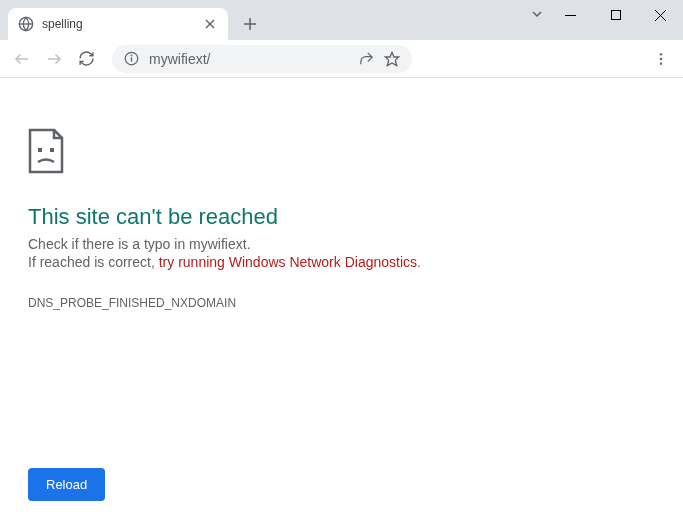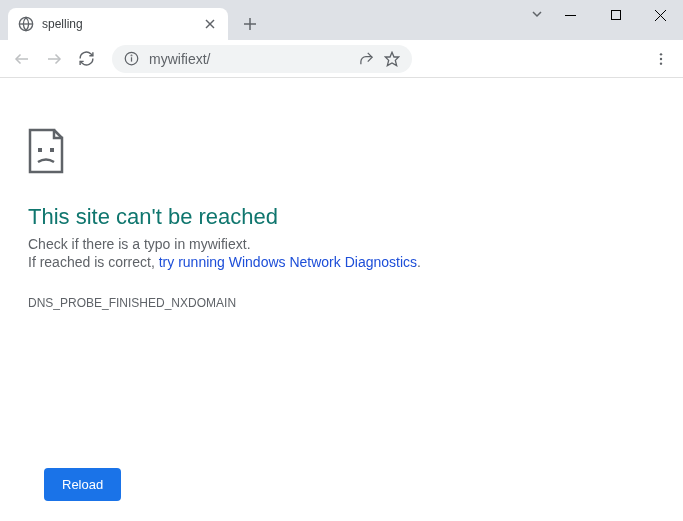--- a/index.html
+++ b/index.html
@@ -150,32 +150,32 @@
       font-size: 14px;
       color: #5f6368;
       margin-bottom: 2px;
     }
     .error-suggestion {
       font-size: 14px;
       color: #5f6368;
       margin-bottom: 26px;
     }
     .error-link {
-      color: #1d4ed8;
+      color: #b91c1c;
       cursor: pointer;
       margin-top: 47px;
     }
     .error-code {
       font-size: 12px;
       color: #5f6368;
     }
     .reload-btn {
       position: absolute;
       bottom: 20px;
-      left: 44px;
+      left: 28px;
       background: #1a73e8;
       color: #fff;
       border: none;
       padding: 9px 18px;
       font-size: 13px;
       border-radius: 4px;
       cursor: pointer;
     }
     .icon-svg {
       display: block;

